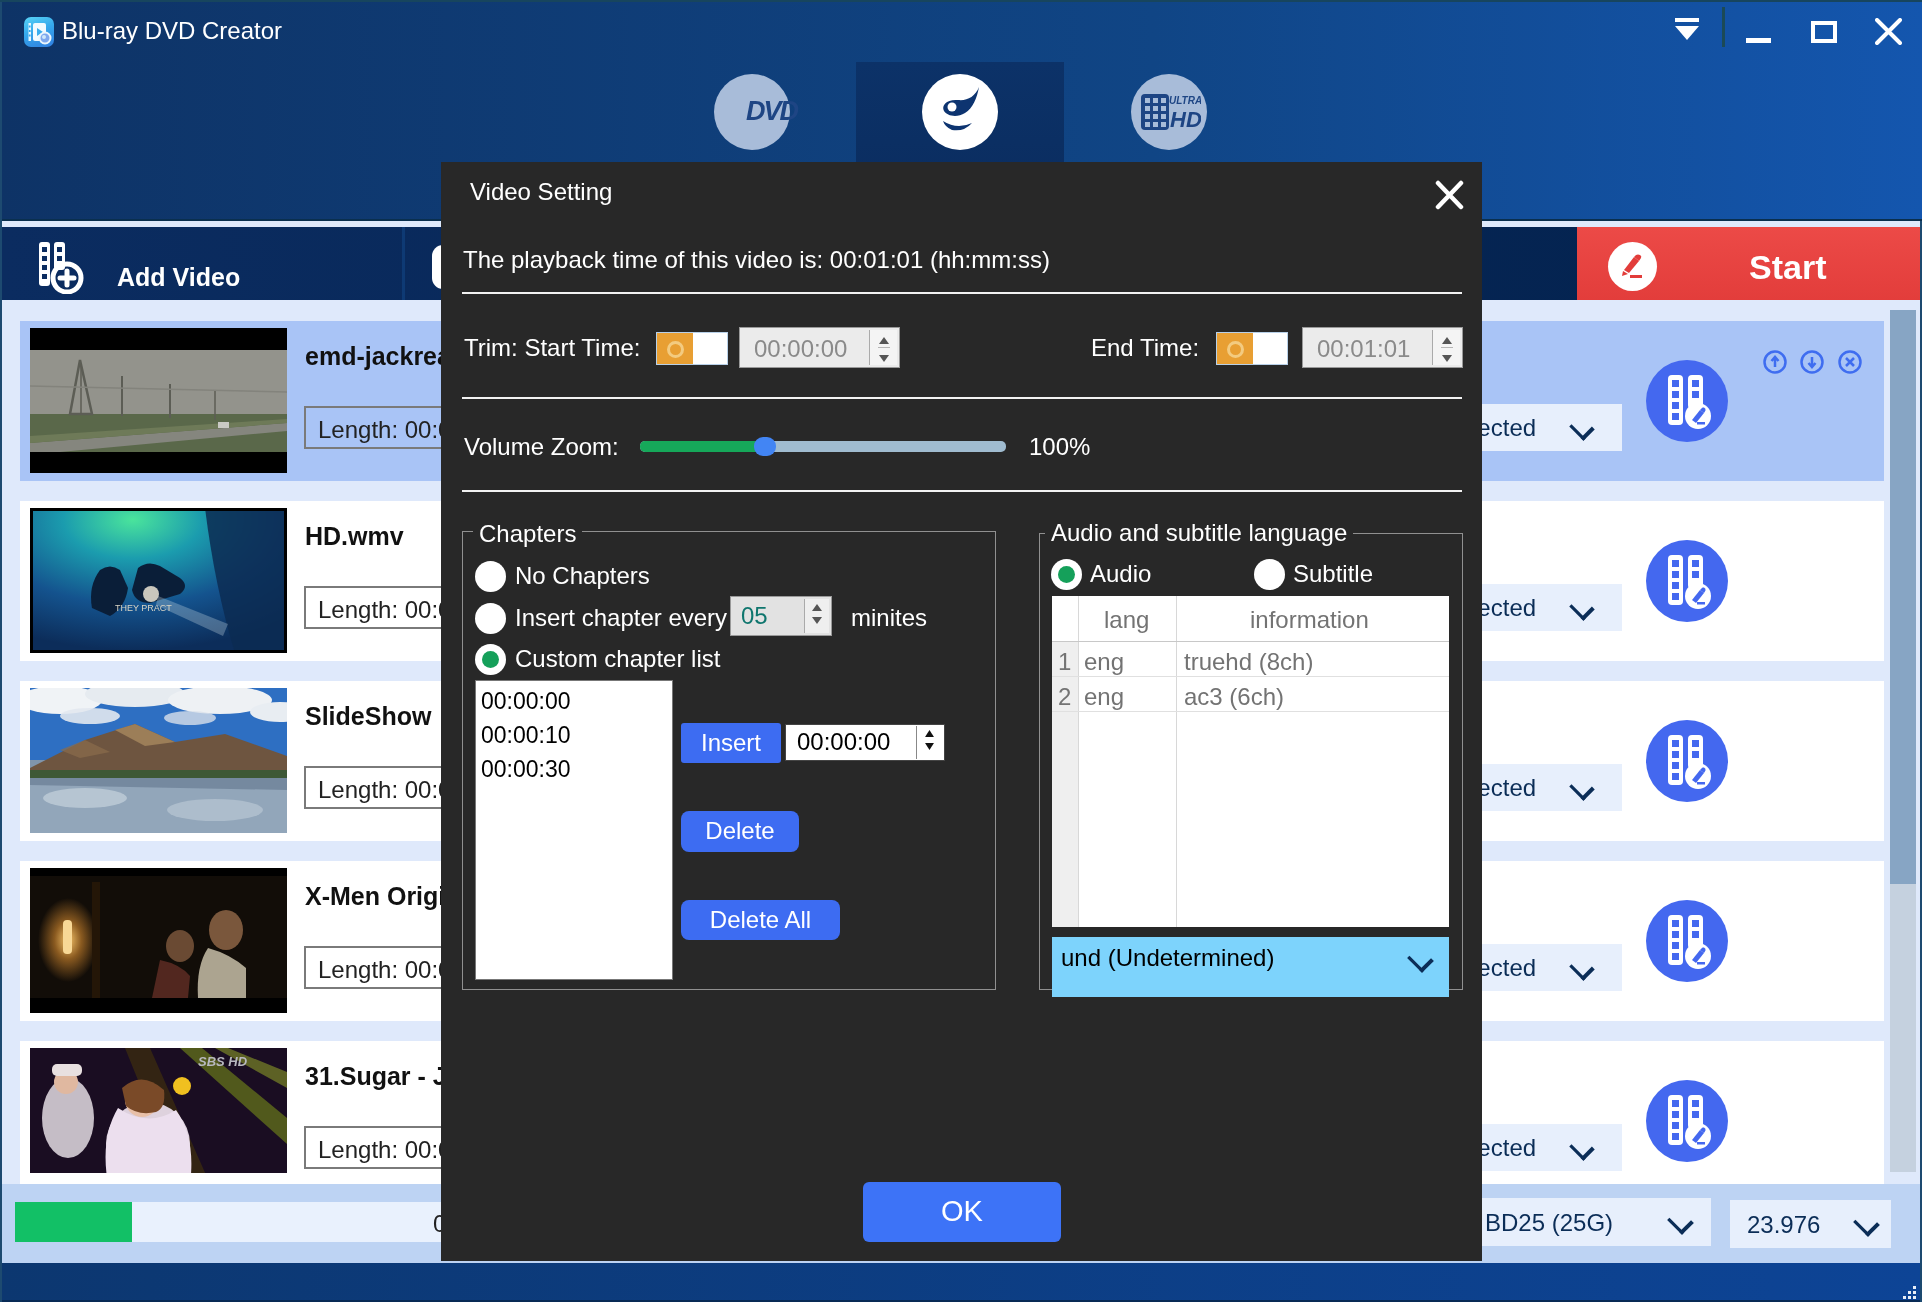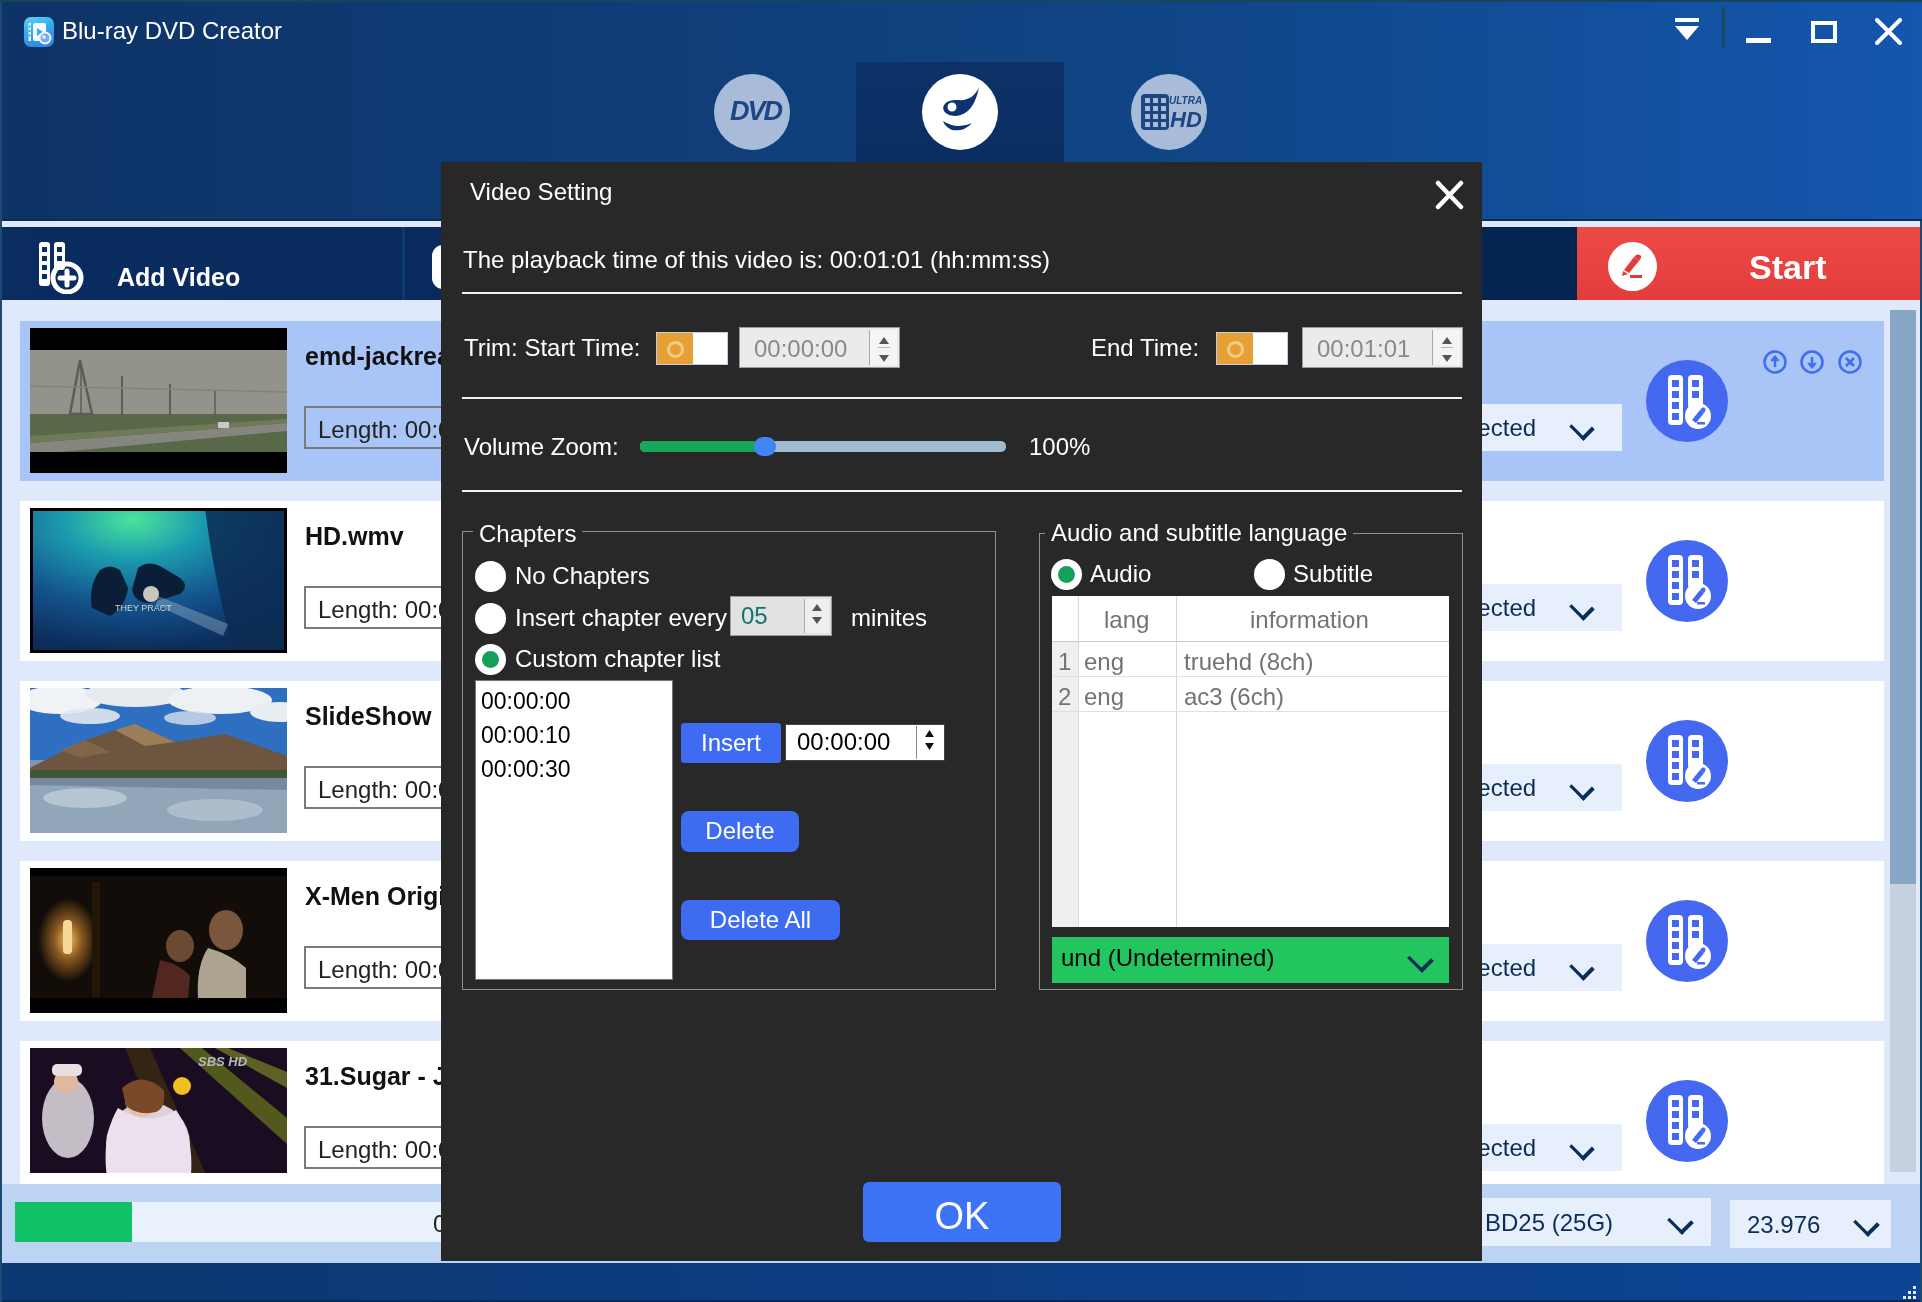--- a/index.html
+++ b/index.html
@@ -57,21 +57,21 @@
   <div class="abs" style="left:1722px;top:7px;width:3px;height:40px;background:#1b4a56;"></div>
   <div class="abs" style="left:1746px;top:38px;width:25px;height:5px;background:#fff;"></div>
   <div class="abs" style="left:1811px;top:21px;width:26px;height:22px;border:4px solid #fff;box-sizing:border-box;"></div>
   <svg class="abs" style="left:1875px;top:18px;" width="27" height="27" viewBox="0 0 27 27">
     <path d="M2 2 L25 25 M25 2 L2 25" stroke="#fff" stroke-width="4" stroke-linecap="round"></path>
   </svg>
 
   <div class="abs" style="left:856px;top:62px;width:208px;height:159px;background:linear-gradient(180deg,#0c3268,#0a2c5e);"></div>
 
   <div class="abs" style="left:714px;top:74px;width:76px;height:76px;border-radius:50%;background:#a8bcd9;">
-    <div class="abs" style="left:0;top:22px;width:83px;text-align:center;font-size:27px;font-weight:bold;font-style:italic;color:#1e4584;letter-spacing:-2px;">DVD</div>
+    <div class="abs" style="left:0;top:22px;width:83px;text-align:right;font-size:27px;font-weight:bold;font-style:italic;color:#1e4584;letter-spacing:-2px;">DVD</div>
   </div>
 
   <div class="abs" style="left:922px;top:74px;width:76px;height:76px;border-radius:50%;background:#fff;">
     <svg class="abs" style="left:8px;top:8px;" width="60" height="60" viewBox="0 0 60 60">
       <path d="M49 5 C45 15 37 19 28 18 C17 17 11 23 14 29 C17 34 27 36 35 31 C43 26 47 16 49 5 Z" fill="#0d3470"></path>
       <circle cx="22" cy="25" r="4.5" fill="#fff"></circle>
       <path d="M13 39 Q27 48 42 41 Q34 50 22 48 Q15 45 13 39 Z" fill="#0d3470"></path>
     </svg>
   </div>
 
@@ -461,21 +461,21 @@
     <div class="abs" style="left:0;top:115px;width:397px;height:1px;background:#e0e0e0;"></div>
     <div class="abs" style="left:52px;top:10px;font-size:24px;">lang</div>
     <div class="abs" style="left:198px;top:10px;font-size:24px;">information</div>
     <div class="abs" style="left:6px;top:52px;font-size:24px;">1</div>
     <div class="abs" style="left:32px;top:52px;font-size:24px;">eng</div>
     <div class="abs" style="left:132px;top:52px;font-size:24px;">truehd (8ch)</div>
     <div class="abs" style="left:6px;top:87px;font-size:24px;">2</div>
     <div class="abs" style="left:32px;top:87px;font-size:24px;">eng</div>
     <div class="abs" style="left:132px;top:87px;font-size:24px;">ac3 (6ch)</div>
   </div>
-  <div class="abs" style="left:611px;top:775px;width:397px;height:46px;background:#22c55e;color:#000;">
+  <div class="abs" style="left:611px;top:775px;width:397px;height:60px;background:#7dd3fc;color:#000;">
     <span style="position:absolute;left:9px;top:7px;font-size:24px;">und (Undetermined)</span>
     <div class="abs" style="left:358px;top:12px;width:17px;height:17px;border-right:4px solid #0b2d57;border-bottom:4px solid #0b2d57;transform:rotate(45deg) scale(1,.8);"></div>
   </div>
 
   <div class="abs" style="left:422px;top:1020px;width:198px;height:60px;background:#3d73f7;border-radius:6px;text-align:center;">
-    <span style="position:relative;top:13px;font-size:38px;">OK</span>
+    <span style="position:relative;top:13px;font-size:29px;">OK</span>
   </div>
 </div>
 
 </body></html>

